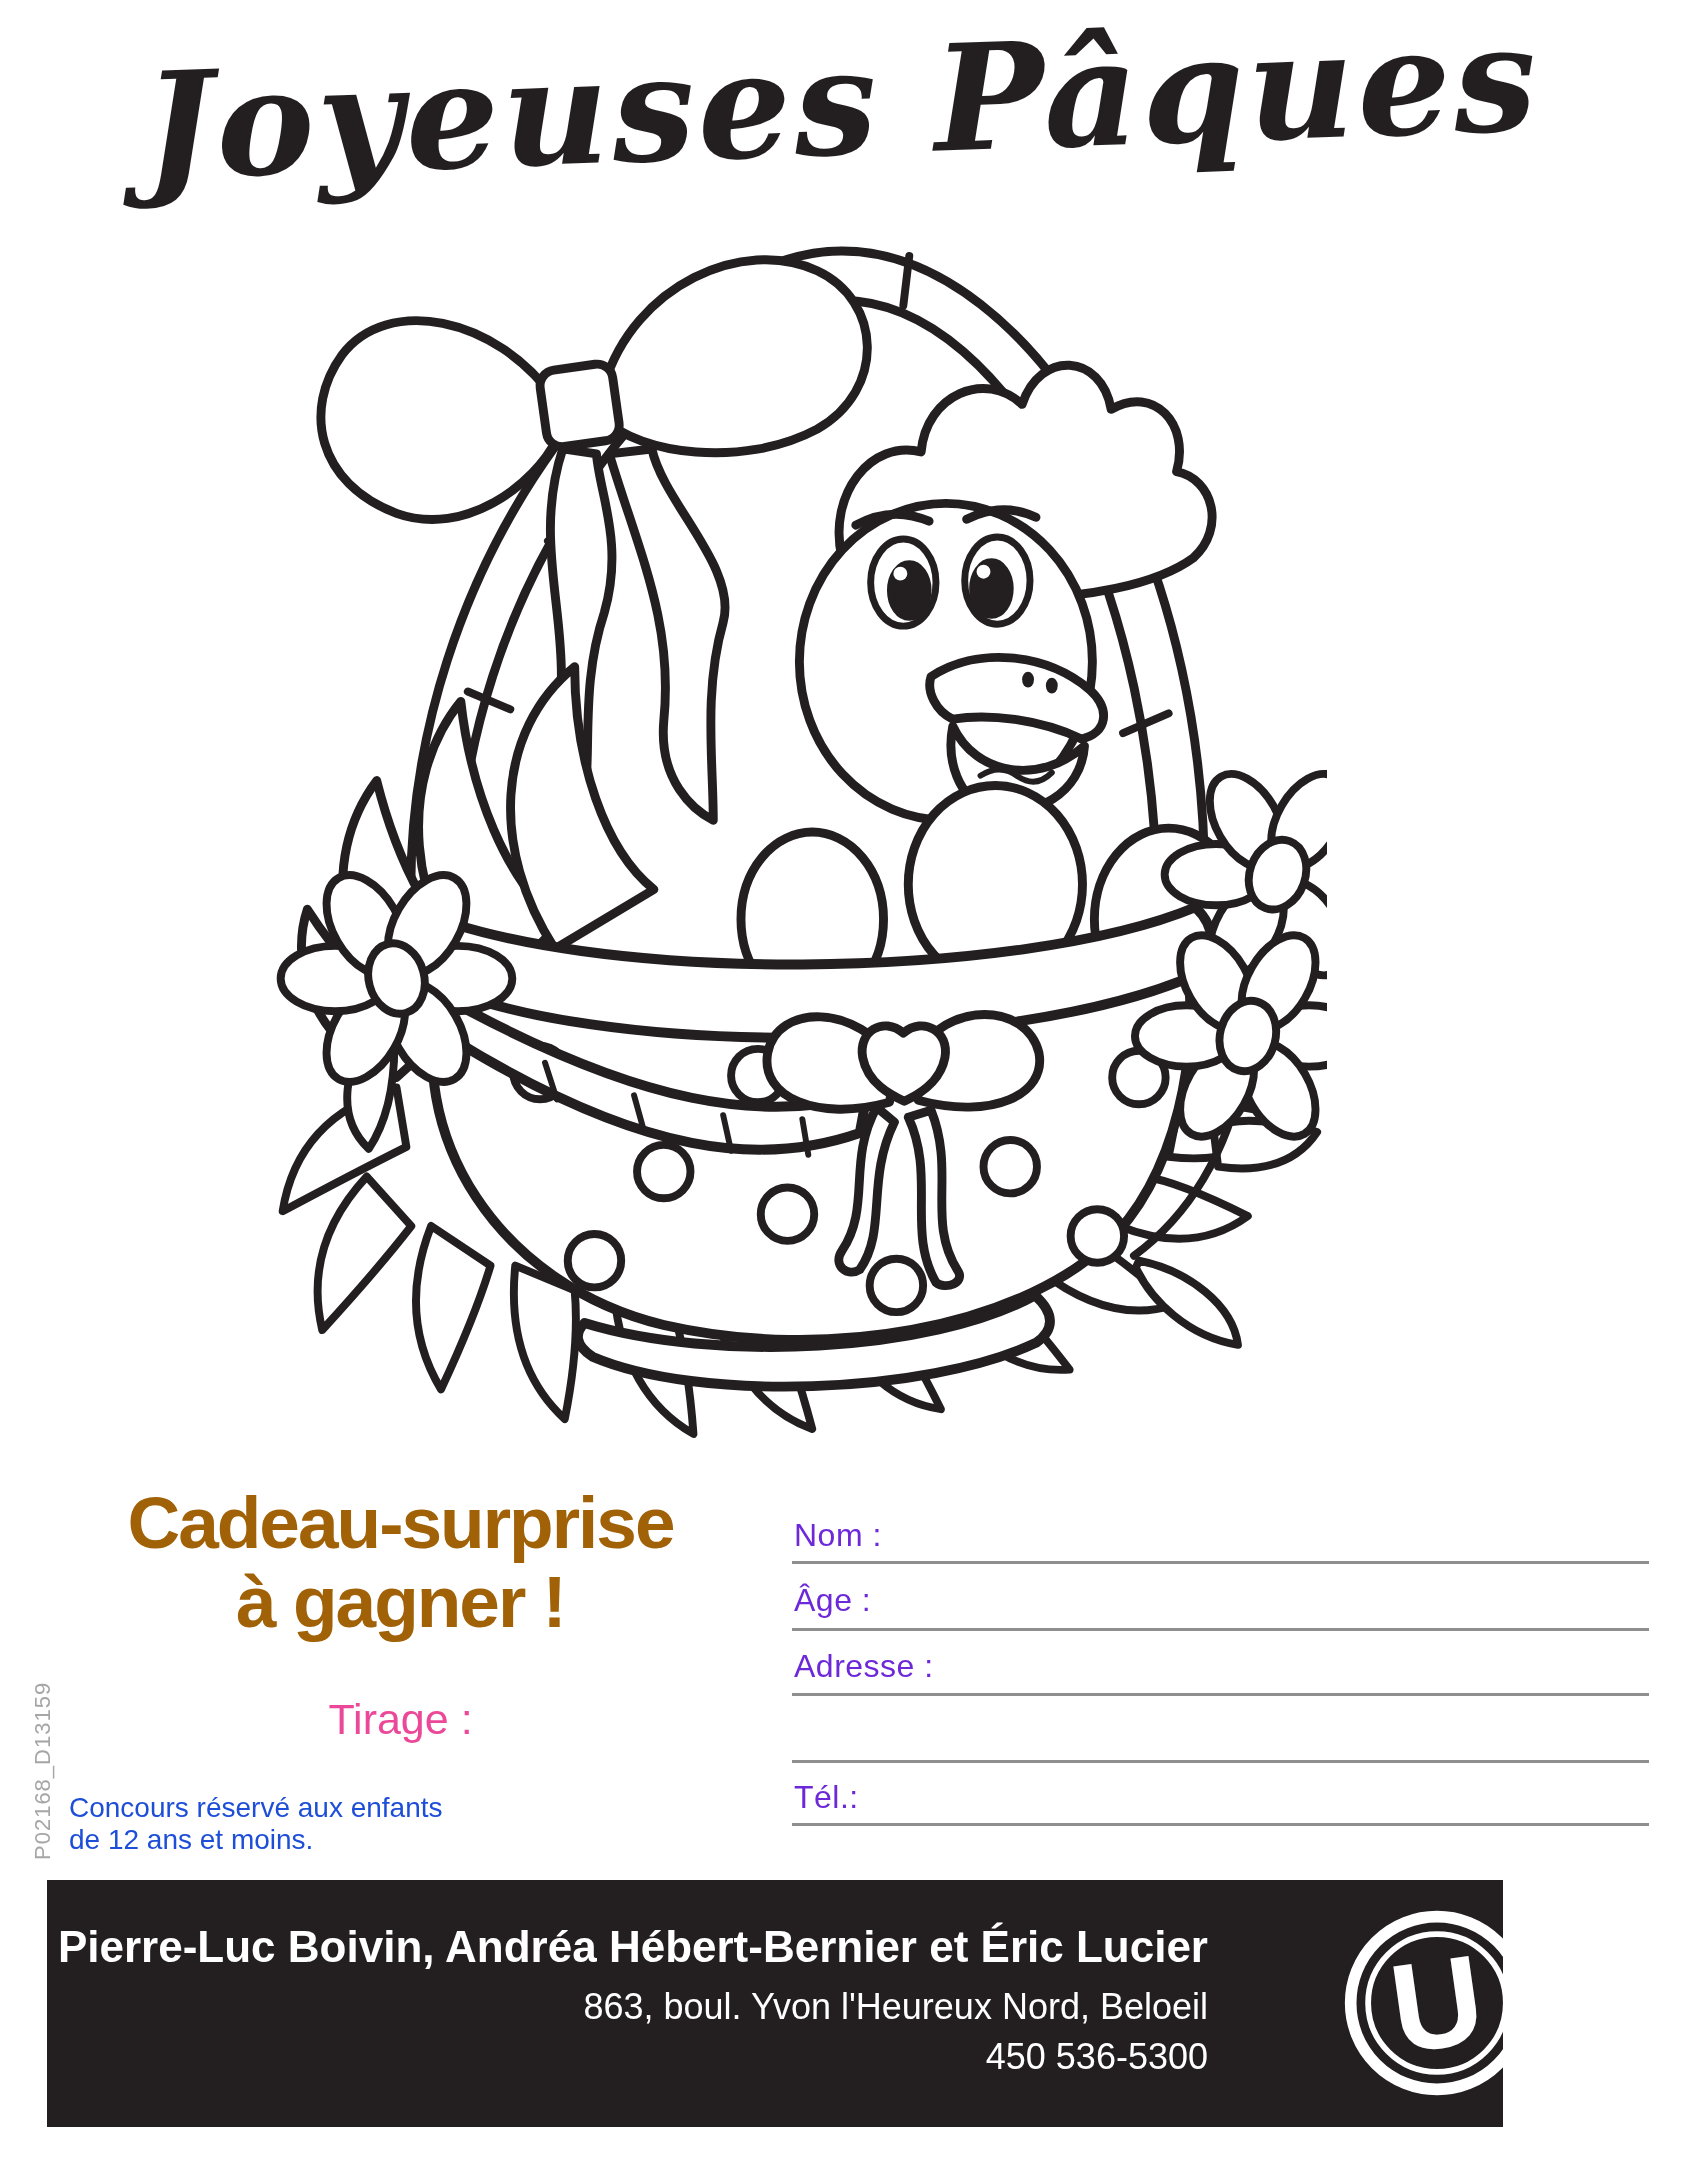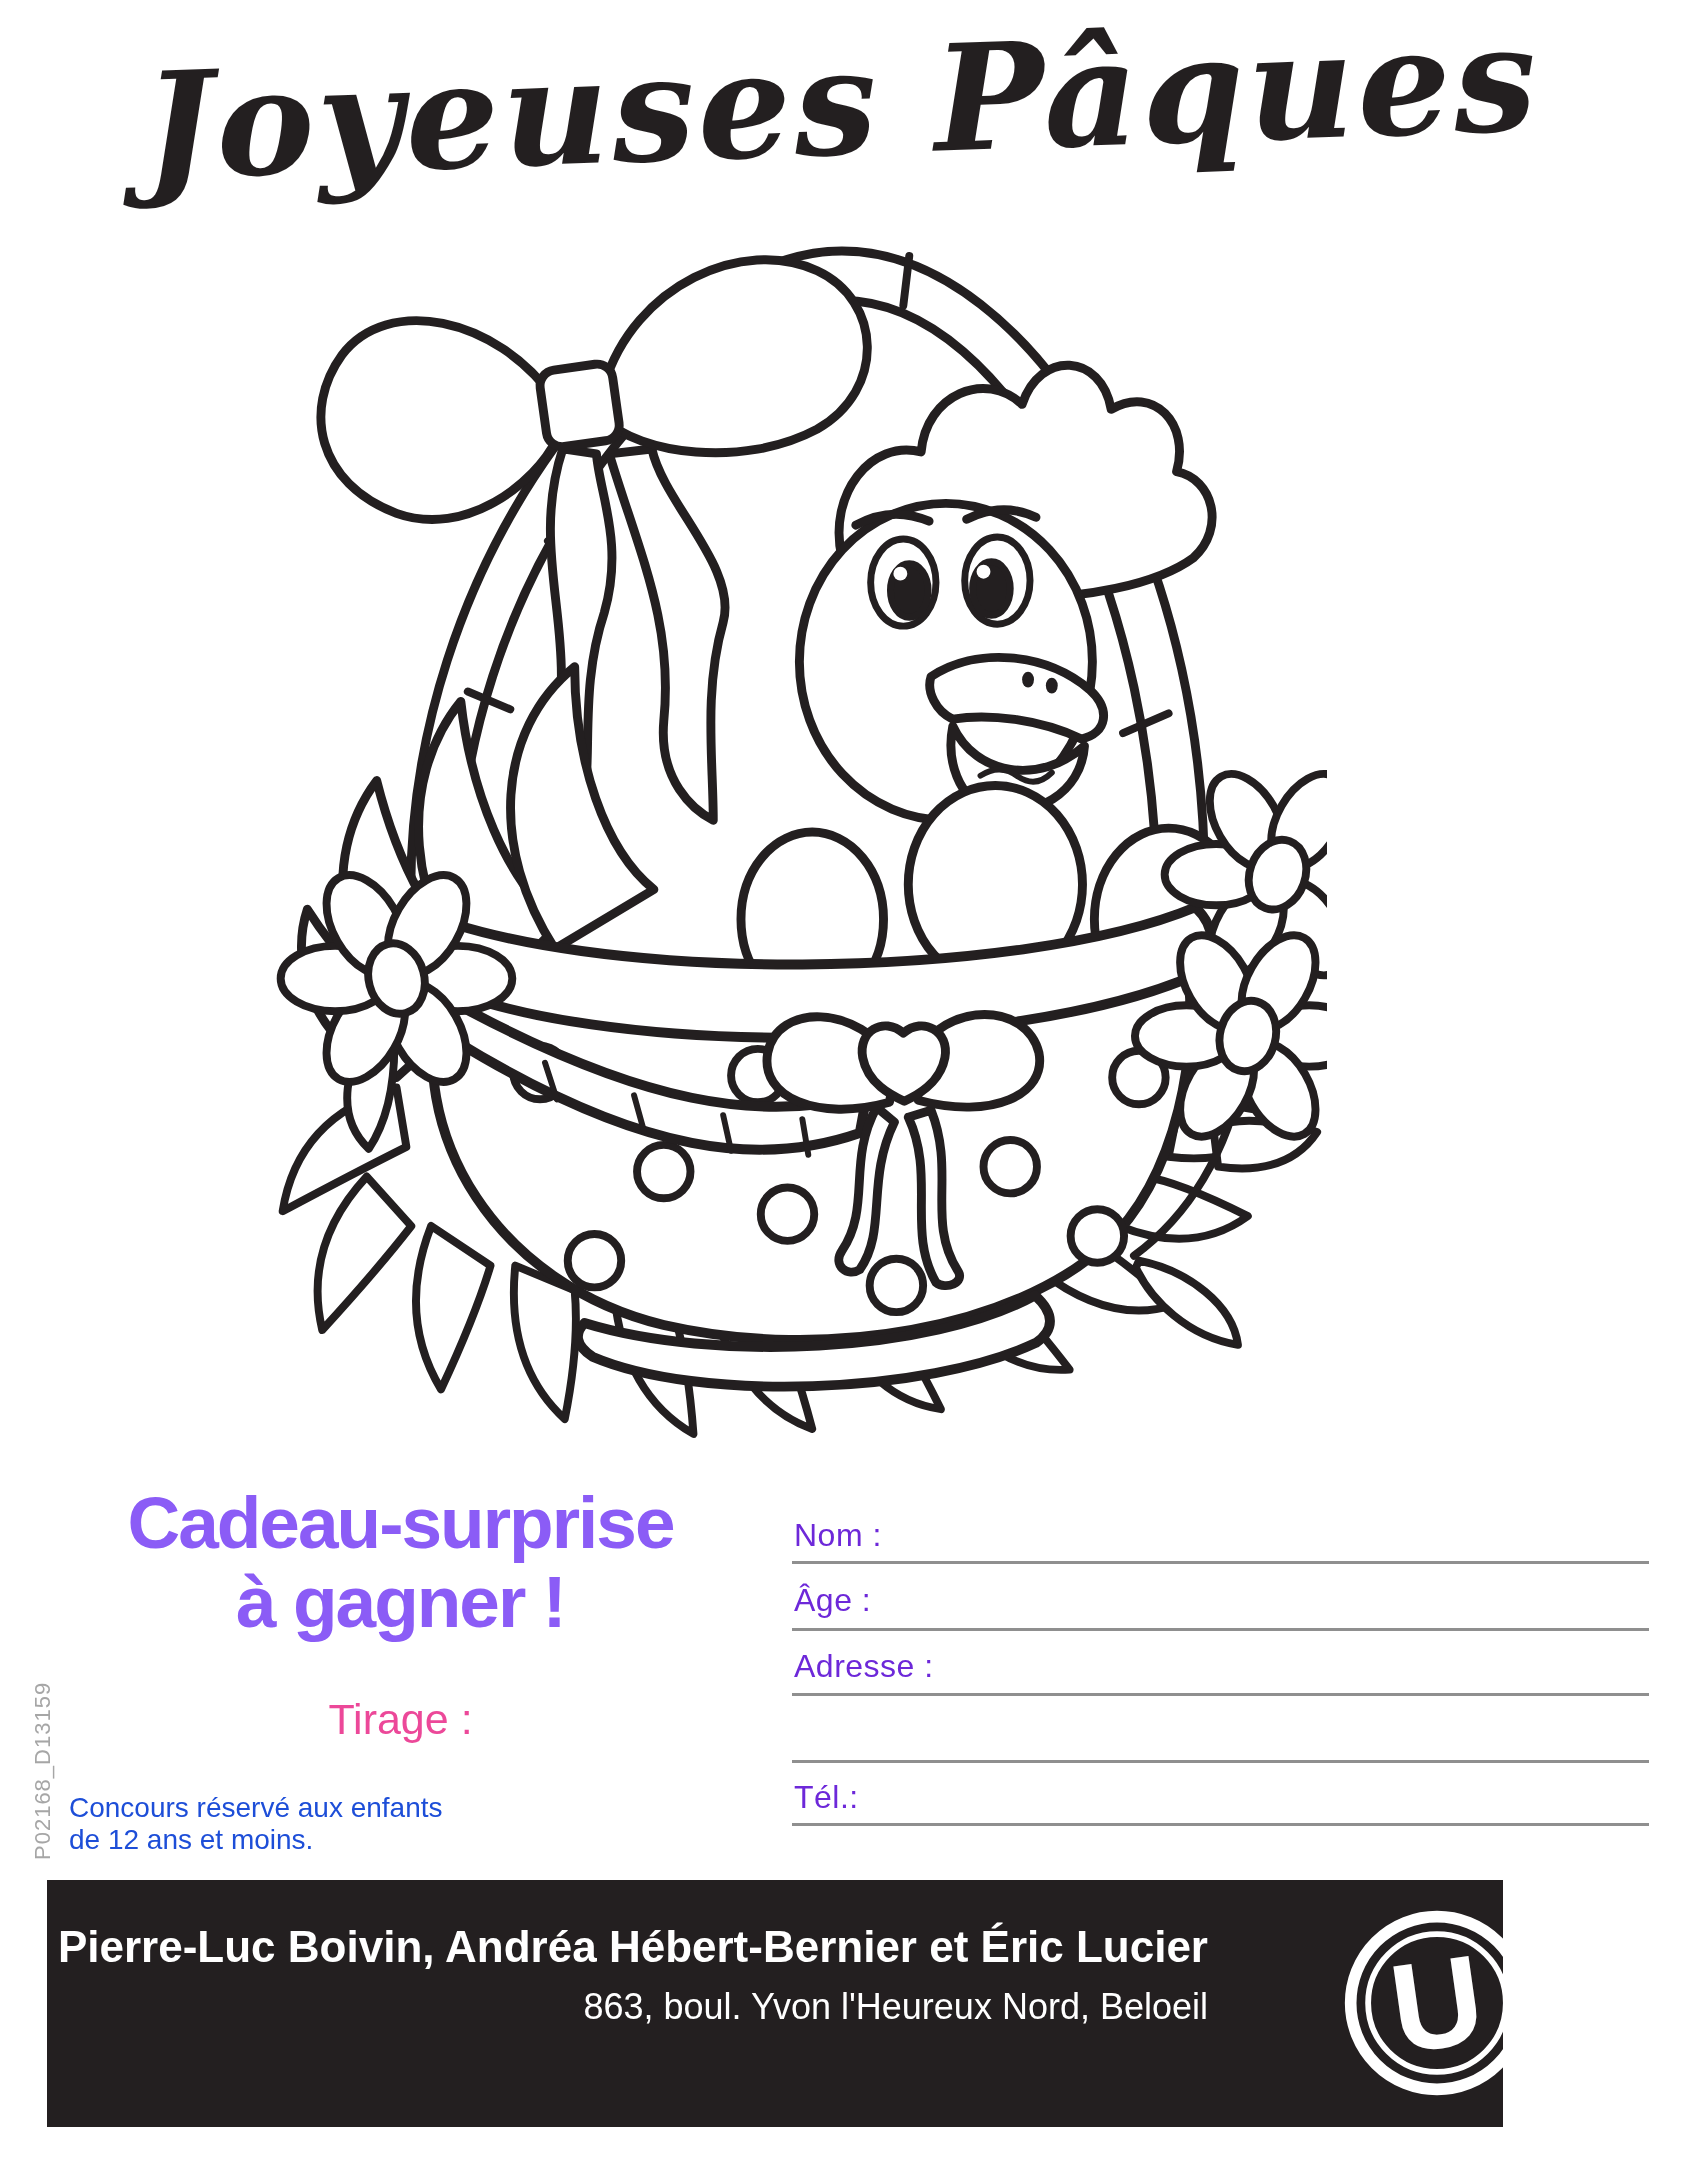--- a/index.html
+++ b/index.html
@@ -11,21 +11,21 @@
   .title {
     position:absolute; left:0; top:16px; width:100%; text-align:center;
     font-family:"DejaVu Serif", serif; font-style:italic; font-weight:700;
     font-size:147px; letter-spacing:3px; transform:rotate(-2deg); color:#231f20;
     white-space:nowrap;
   }
   
   .illustration { position:absolute; left:248px; top:226px; width:1079px; height:1223px; }
   
   .promo-col { position:absolute; left:69px; top:1483px; width:663px; text-align:center; }
-  .headline { font-weight:700; font-size:73px; line-height:79px; letter-spacing:-2px; color:#8b5cf6; }
+  .headline { font-weight:700; font-size:73px; line-height:79px; letter-spacing:-2px; color:#a16207; }
   .tirage { position:absolute; left:69px; top:1695px; width:663px; text-align:center;
             font-weight:400; font-size:43px; color:#ec4899; }
   .eligibility { position:absolute; left:69px; top:1792px; width:663px; text-align:left;
                  font-size:28px; line-height:32px; color:#1d4ed8; }
   
   .form-label { position:absolute; left:794px; font-size:32px; letter-spacing:0.5px; color:#6d28d9; }
   .form-line { position:absolute; left:792px; width:857px; height:3px; background:#8f8f8f; }
   .disclaimer { position:absolute; left:794px; top:1834px; font-size:23px; color:#3c3c3c; }
   
   .prod-code {
@@ -213,20 +213,21 @@
   <div class="form-label" style="top:1779px">Tél.:</div>
   <div class="form-line" style="top:1823px"></div>
 
 
   <div class="prod-code">P02168_D13159</div>
 
   <div class="footer">
     <div class="footer-text">
       <div class="footer-names">Pierre-Luc Boivin, Andréa Hébert-Bernier et Éric Lucier</div>
       <div class="footer-address">863, boul. Yvon l'Heureux Nord, Beloeil</div>
+      <div class="footer-phone">450 536-5300</div>
     </div>
     <svg class="footer-logo" viewBox="0 0 200 200" aria-hidden="true">
       <circle cx="100" cy="100" r="89" fill="none" stroke="#ffffff" stroke-width="12"></circle>
       <circle cx="100" cy="100" r="71" fill="none" stroke="#ffffff" stroke-width="6"></circle>
       <text x="100" y="146" text-anchor="middle" font-size="130" font-weight="bold" font-family="Liberation Sans, sans-serif" fill="#ffffff" transform="rotate(-8 100 100)">U</text>
     </svg>
   </div>
 
 </div>
 

